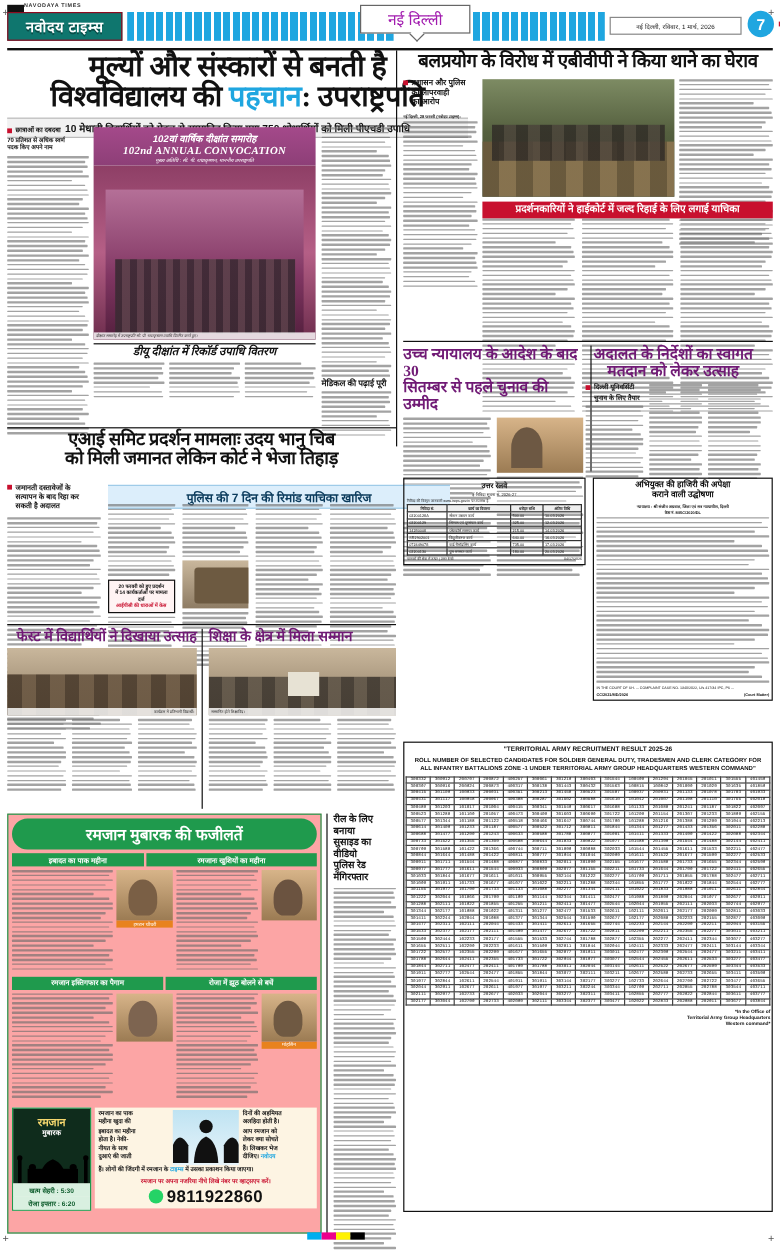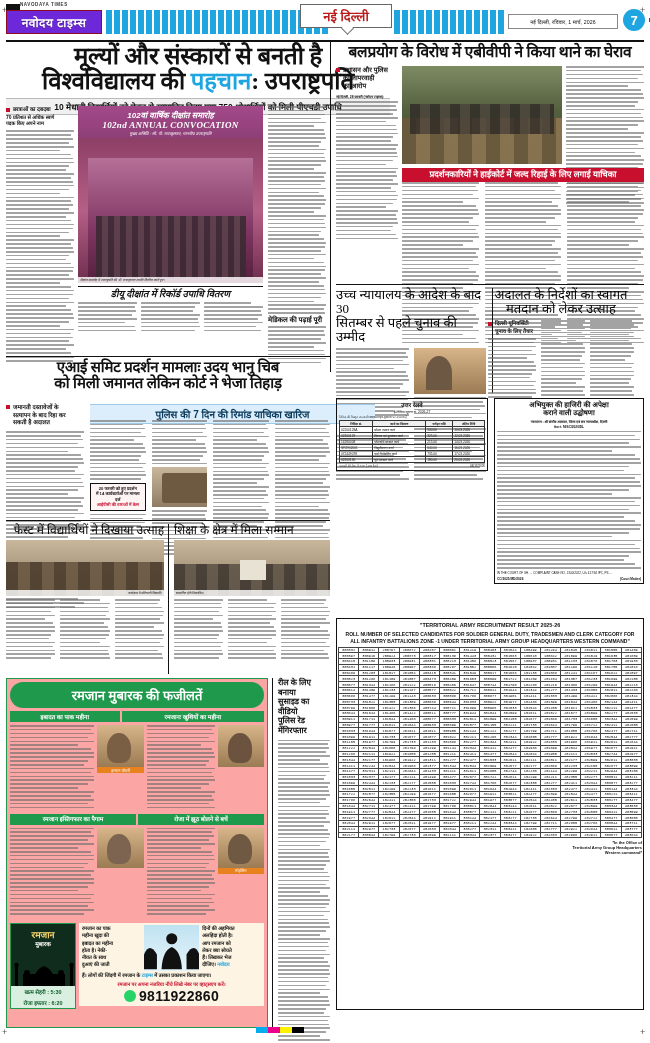--- a/index.html
+++ b/index.html
@@ -11,41 +11,41 @@
   }
   .page { position:absolute; inset:0; background:#fff; }
 
   
   .crop { position:absolute; color:#555; font-size:9px; line-height:1; }
 
   
   .masthead { position:absolute; left:6px; top:8px; width:638px; height:28px; }
   .logo-box {
     position:absolute; left:0; top:2px; width:96px; height:24px;
-    background:#6d28d9; border:1px solid #8d0b20;
+    background:#0f766e; border:1px solid #8d0b20;
     display:flex; align-items:center; justify-content:center;
   }
   .logo-box .logo-main {
     color:#fff; font-weight:bold; font-size:12px; letter-spacing:.5px;
     text-shadow:0 1px 0 rgba(0,0,0,.35);
   }
   .logo-kicker {
     position:absolute; left:14px; top:-6px; font-size:4.5px; letter-spacing:.6px;
     color:#333; font-weight:bold;
   }
   .logo-tab { position:absolute; left:0; top:-4px; width:14px; height:8px; background:#111; }
   .bars-left { position:absolute; left:100px; top:2px; width:222px; height:24px;
     background:repeating-linear-gradient(90deg,#1fa6e0 0 6px,#fff 6px 8px); }
   .bars-right { position:absolute; left:388px; top:2px; width:110px; height:24px;
     background:repeating-linear-gradient(90deg,#1fa6e0 0 6px,#fff 6px 8px); }
   .city-tag {
     position:absolute; left:294px; top:-4px; width:92px; height:24px;
     background:#fff; border:1px solid #666; display:flex; align-items:center; justify-content:center;
   }
-  .city-tag span { color:#b91c1c; font-weight:bold; font-size:13px; }
+  .city-tag span { color:#a21caf; font-weight:normal; font-size:13px; }
   .city-tag:after{ content:""; position:absolute; left:42px; bottom:-6px; width:8px;height:8px;
     background:#fff; border-right:1px solid #666; border-bottom:1px solid #666; transform:rotate(45deg); }
   .dateline {
     position:absolute; left:502px; top:6px; width:110px; height:15px;
     border:1px solid #888; background:#fff; display:flex; align-items:center; justify-content:center;
     font-size:5.2px; color:#111; letter-spacing:.1px; white-space:nowrap;
   }
   .pagecircle {
     position:absolute; left:617px; top:1px; width:22px; height:22px; border-radius:50%;
     background:#1fa6e0; color:#fff; font-weight:bold; font-size:13px;
@@ -83,21 +83,21 @@
     margin-right:3px; vertical-align:middle; }
 
   .redbar {
     background:#c8102e; color:#fff; font-weight:bold; font-size:8.5px; text-align:center;
     padding:2px 3px; line-height:1.15;
   }
   .bluebar {
     background:#dceefb; color:#0b3b5c; font-weight:bold; font-size:10px; text-align:center;
     padding:2px 3px; border-top:1px solid #9fcbe8; border-bottom:1px solid #9fcbe8;
   }
-  .headline2 { font-family:"Liberation Serif",serif; font-weight:normal; font-size:13px; line-height:1.08; color:#000000;}
+  .headline2 { font-family:"Liberation Serif",serif; font-weight:bold; font-size:13px; line-height:1.08; color:#701a75;}
   .headline4 { font-family:"Liberation Serif",serif; font-weight:bold; font-size:9.5px; line-height:1.1; color:#111;}
 
   .photo { background:#b9c3b0; position:relative; overflow:hidden; }
   .photo .cap {
     position:absolute; left:0; right:0; bottom:0; background:rgba(255,255,255,.82);
     font-size:3.2px; padding:1px 2px; color:#222;
   }
   .ph-crowd { background:linear-gradient(#7d8b63 0%,#55603f 45%,#3f4a33 100%); }
   .ph-stage { background:linear-gradient(#8e3f66 0%,#b55f86 50%,#6d2d4d 100%); }
   .ph-room  { background:linear-gradient(#c9b79c,#8e7c64); }

